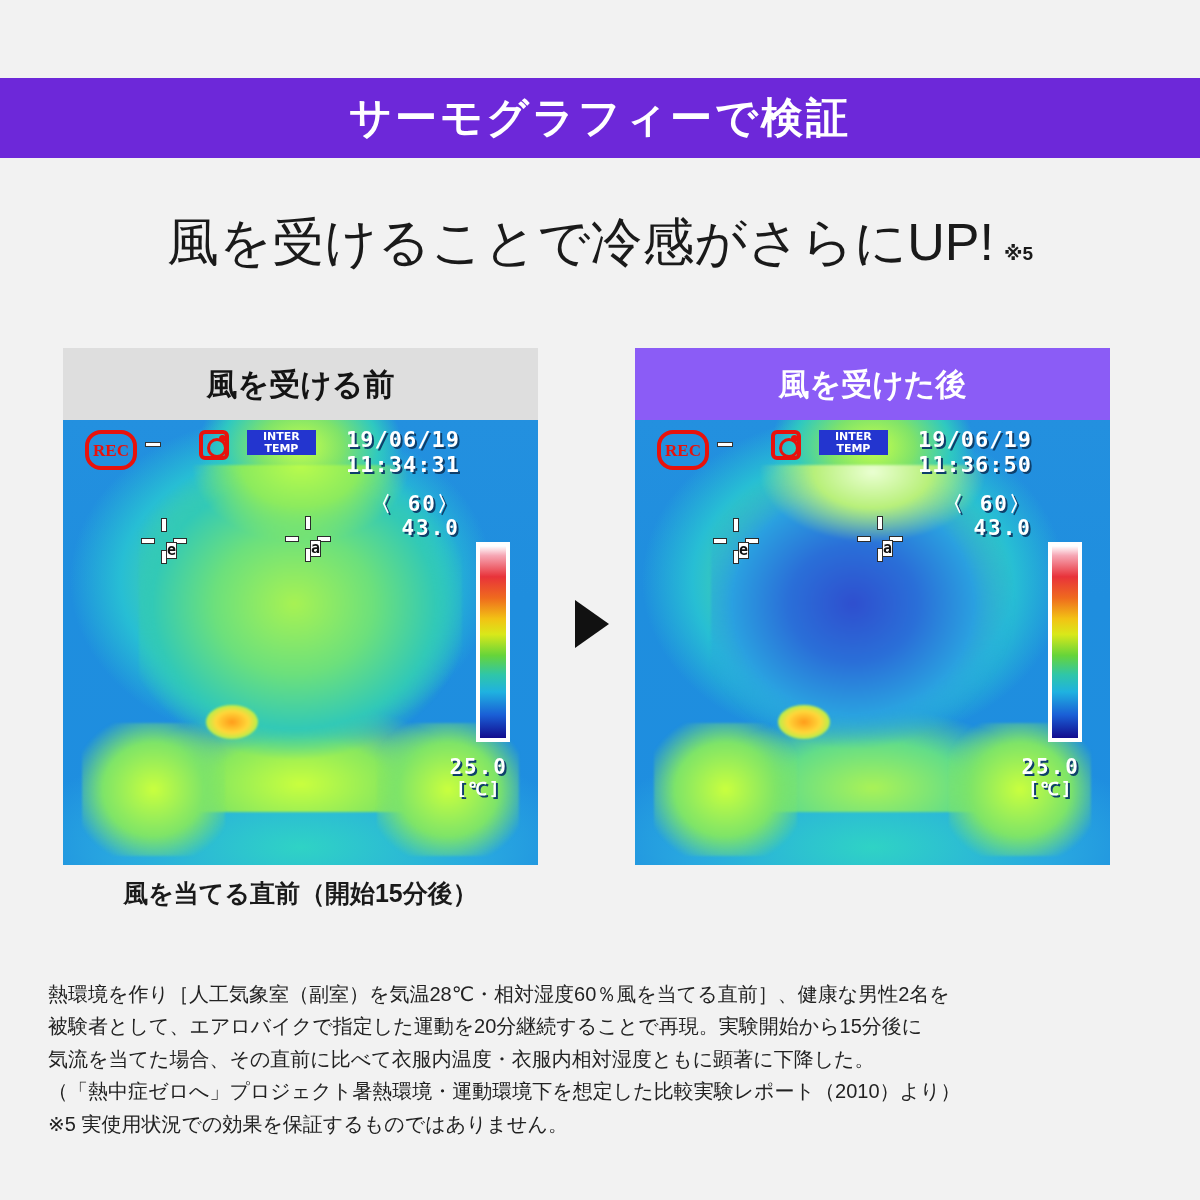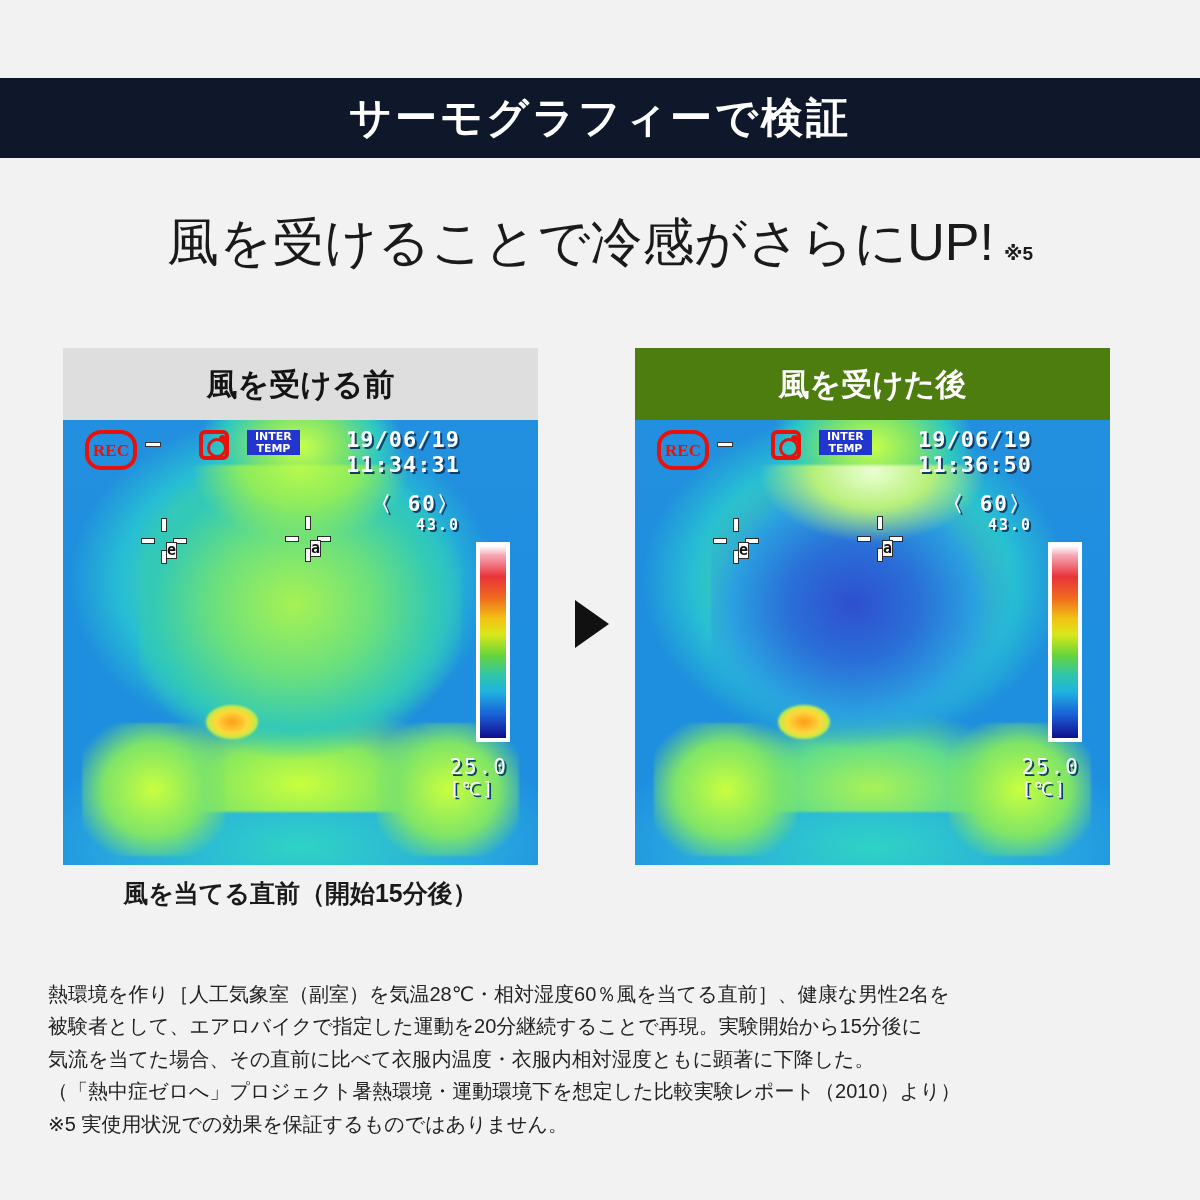--- a/index.html
+++ b/index.html
@@ -7,21 +7,21 @@
     width: 1200px; height: 1200px;
     background: #f2f2f2;
     font-family: "Liberation Sans", "DejaVu Sans", sans-serif;
     overflow: hidden;
   }
   .page { position: relative; width: 1200px; height: 1200px; background: #f2f2f2; }
 
   
   .banner {
     position: absolute; left: 0; top: 78px; width: 1200px; height: 80px;
-    background: #0f172a; display: flex; align-items: center; justify-content: center;
+    background: #6d28d9; display: flex; align-items: center; justify-content: center;
   }
   .banner-title {
     color: #ffffff; font-size: 42px; font-weight: 700; letter-spacing: 3px;
     line-height: 1;
   }
 
   
   .heading-row {
     position: absolute; left: 0; top: 214px; width: 1200px;
     display: flex; align-items: baseline; justify-content: center;
@@ -35,21 +35,21 @@
   
   .panels { position: absolute; left: 0; top: 348px; width: 1200px; height: 520px; }
   .panel { position: absolute; top: 0; width: 475px; height: 517px; }
   .panel.left  { left: 63px; }
   .panel.right { left: 635px; }
 
   .panel-header {
     height: 72px; display: flex; align-items: center; justify-content: center;
   }
   .panel.left  .panel-header { background: #dedede; }
-  .panel.right .panel-header { background: #4d7c0f; }
+  .panel.right .panel-header { background: #8b5cf6; }
   .panel-header-text { font-size: 31px; font-weight: 700; line-height: 1; }
   .panel.left  .panel-header-text { color: #141414; }
   .panel.right .panel-header-text { color: #ffffff; }
 
   
   .thermal {
     position: relative; height: 445px; overflow: hidden;
     background: #1f8fe0;
   }
   .thermal .bg-gradient {
@@ -104,47 +104,47 @@
   }
   .clock-icon::before {
     content: ""; position: absolute; left: 4px; top: 4px; width: 14px; height: 14px;
     border: 3px solid #e8120c; border-radius: 50%;
   }
   .clock-icon::after {
     content: ""; position: absolute; left: 16px; top: 1px; width: 7px; height: 7px;
     background: #e8120c; border-radius: 50%;
   }
   .inter-temp {
-    margin-left: 10px; background: #2335cf; color: #ffffff; padding: 1px 8px;
+    margin-left: 10px; background: #2335cf; color: #ffffff; padding: 1px 16px;
     font-size: 11px; font-weight: 700; line-height: 1.05; text-align: center;
     font-family: "DejaVu Sans", sans-serif;
   }
   .hud-readout {
     position: absolute; right: 78px; top: 8px; text-align: right;
     font-family: "DejaVu Sans Mono", monospace; color: #ffffff; font-weight: 700;
     font-size: 22px; line-height: 1.12; letter-spacing: 1px;
     text-shadow: 2px 2px 0 #0e3f6b;
   }
   .hud-range { margin-top: 16px; font-size: 21px; letter-spacing: 2px; }
-  .hud-max   { font-size: 15px; letter-spacing: 2px; }
+  .hud-max   { font-size: 21px; letter-spacing: 2px; }
 
   .colorbar {
     position: absolute; right: 28px; top: 122px; width: 34px; height: 200px;
     background: #ffffff; padding: 4px;
   }
   .colorbar-inner {
     width: 100%; height: 100%;
     background: linear-gradient(180deg,
       #ffffff 0%, #f6a6b4 5%, #e8333a 16%, #ef6a1e 27%,
       #f2c314 38%, #d9e81a 46%, #66d43a 57%, #2fc6a8 67%,
       #1fb2e0 76%, #1a5fd6 88%, #120c8e 100%);
   }
   .hud-min {
-    position: absolute; right: 30px; top: 335px; text-align: left;
-    font-family: "DejaVu Sans Mono", monospace; color: #ffffff; font-weight: 400;
+    position: absolute; right: 30px; top: 335px; text-align: center;
+    font-family: "DejaVu Sans Mono", monospace; color: #ffffff; font-weight: 700;
     font-size: 21px; line-height: 1.15; letter-spacing: 2px;
     text-shadow: 2px 2px 0 #0e3f6b;
   }
   .hud-unit { font-size: 18px; }
 
   .crosshair { position: absolute; width: 46px; height: 46px; }
   .crosshair span { position: absolute; background: #ffffff; border: 1px solid #2b2b2b; }
   .crosshair .v1 { left: 20px; top: 0;    width: 6px; height: 14px; }
   .crosshair .v2 { left: 20px; top: 32px; width: 6px; height: 14px; }
   .crosshair .h1 { left: 0;    top: 20px; width: 14px; height: 6px; }

